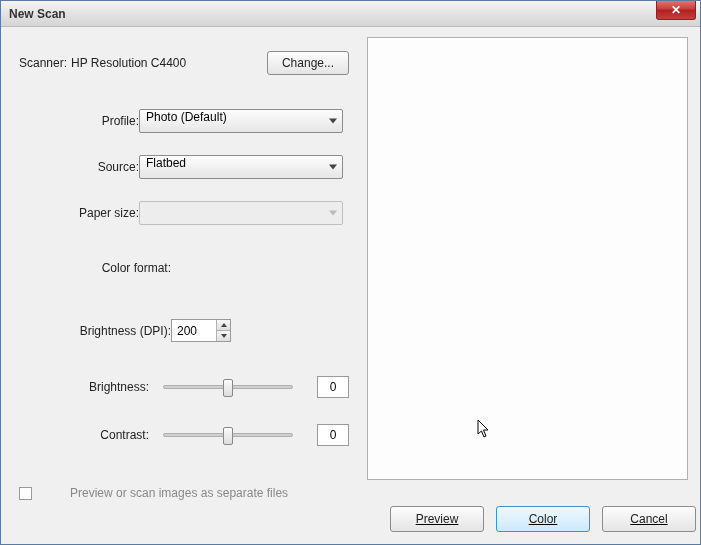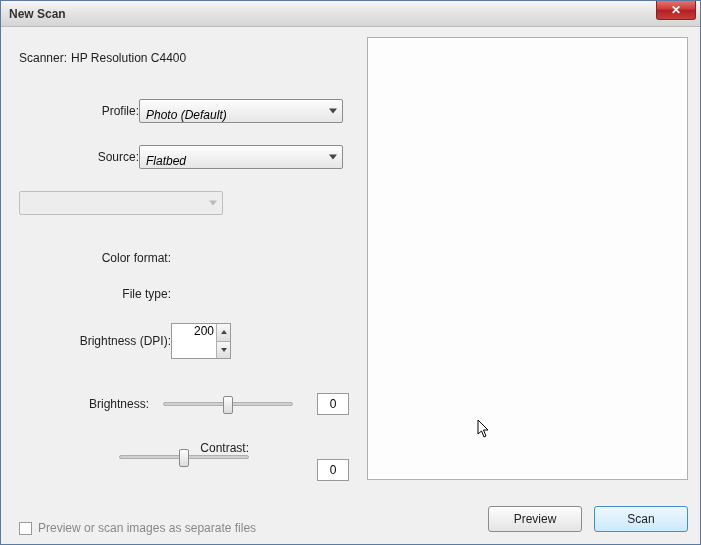--- a/index.html
+++ b/index.html
@@ -12,37 +12,37 @@
 .layout { display: flex; height: 100%; }
 .left-pane { width: 348px; padding: 14px 12px 0 6px; position: relative; }
 .preview-pane { flex: 1; border: 1px solid #b0b0b0; background: #fdfdfd; margin-left: 6px; margin-bottom: 52px; position: relative; }
 .row { display: flex; align-items: center; margin-bottom: 22px; }
 .lbl { color: #222; text-align: right; }
 .scanner-row { margin-bottom: 34px; }
 .scanner-name { margin-left: 4px; color: #222; }
 .btn { background: linear-gradient(to bottom, #fdfdfd, #e4e4e4); border: 1px solid #8c8c8c; border-radius: 3px; height: 24px; padding: 0 14px; color: #222; cursor: pointer; display: inline-flex; align-items: center; justify-content: center; }
 .btn.default { background: linear-gradient(to bottom, #eef8ff, #cde9fb); border: 1px solid #3e90cf; }
 .change-btn { margin-left: auto; min-width: 78px; }
-.combo { position: relative; height: 24px; border: 1px solid #8c8c8c; background: linear-gradient(to bottom, #fdfdfd, #e6e6e6); border-radius: 2px; display: flex; align-items: flex-start; padding: 8px 20px 0 6px; cursor: pointer; font-style: italic; }
+.combo { position: relative; height: 24px; border: 1px solid #8c8c8c; background: linear-gradient(to bottom, #fdfdfd, #e6e6e6); border-radius: 2px; display: flex; align-items: flex-start; padding: 0 20px 0 6px; cursor: pointer; }
 .combo.disabled { background: #ededed; color: #999; border-color: #bfbfbf; cursor: default; }
 .combo-arrow { position: absolute; right: 5px; top: 50%; transform: translateY(-50%); width: 0; height: 0; border-left: 4px solid transparent; border-right: 4px solid transparent; border-top: 5px solid #444; }
 .combo.disabled .combo-arrow { border-top-color: #bbb; }
-.spinner { position: relative; width: 60px; height: 36px; border: 1px solid #9a9a9a; background: #fff; display: flex; align-items: flex-start; padding-left: 22px; }
+.spinner { position: relative; width: 60px; height: 23px; border: 1px solid #9a9a9a; background: #fff; display: flex; align-items: center; padding-left: 5px; }
 .spinner-btns { position: absolute; right: 0; top: 0; bottom: 0; width: 14px; border-left: 1px solid #b0b0b0; display: flex; flex-direction: column; }
 .spin-up, .spin-down { flex: 1; background: linear-gradient(to bottom, #f8f8f8, #dedede); display: flex; align-items: center; justify-content: center; cursor: pointer; }
 .spin-up { border-bottom: 1px solid #b0b0b0; }
 .tri-up { width: 0; height: 0; border-left: 3px solid transparent; border-right: 3px solid transparent; border-bottom: 4px solid #444; }
 .tri-down { width: 0; height: 0; border-left: 3px solid transparent; border-right: 3px solid transparent; border-top: 4px solid #444; }
 .slider-row { display: flex; align-items: center; margin-bottom: 26px; }
 .slider-track { position: relative; width: 130px; height: 4px; background: #d0d0d0; border: 1px solid #b0b0b0; border-radius: 2px; margin: 0 14px; }
 .slider-thumb { position: absolute; top: -7px; left: 50%; transform: translateX(-50%); width: 10px; height: 18px; background: linear-gradient(to bottom, #fdfdfd, #dcdcdc); border: 1px solid #8a8a8a; border-radius: 2px; cursor: pointer; }
 .slider-value { width: 32px; height: 22px; border: 1px solid #9a9a9a; background: #fff; display: flex; align-items: center; justify-content: center; margin-left: auto; }
-.checkbox-row { display: flex; align-items: center; color: #888; margin-top: 4px; }
+.checkbox-row { display: flex; align-items: center; color: #888; margin-top: 4px; gap: 32px; }
 .cbox { width: 13px; height: 13px; border: 1px solid #9a9a9a; background: #fff; margin-right: 6px; cursor: pointer; }
-.footer { position: absolute; bottom: 12px; right: 12px; display: flex; gap: 12px; }
+.footer { position: absolute; bottom: 12px; right: 4px; display: flex; gap: 12px; text-decoration: underline; }
 .footer .btn { min-width: 94px; height: 26px; }
 .cursor { position: absolute; left: 476px; top: 418px; pointer-events: none; }
 .cursor-svg { width: 14px; height: 20px; }
 .col1 { width: 120px; }
 .col1b { width: 152px; }
 .combo-wide { width: 204px; }
 .combo-med { width: 168px; }
 </style>
 </head>
 <body>
@@ -54,51 +54,52 @@
         <span>✕</span>
       </div>
   </div>
   <div class="body">
     <div class="layout">
       <div class="left-pane">
 
         <div class="row scanner-row">
           <span class="lbl">Scanner:</span>
           <span class="scanner-name">HP Resolution C4400</span>
+          <button class="btn change-btn">Change...</button>
         </div>
 
         <div class="row">
           <span class="lbl col1">Profile:</span>
           <div class="combo combo-wide">
             <span>Photo (Default)</span>
             <span class="combo-arrow"></span>
           </div>
         </div>
 
         <div class="row">
           <span class="lbl col1">Source:</span>
           <div class="combo combo-wide">
             <span>Flatbed</span>
             <span class="combo-arrow"></span>
           </div>
         </div>
 
         <div class="row" style="margin-bottom: 36px;">
+          <span class="lbl col1">Paper size:</span>
           <div class="combo combo-wide disabled">
             <span></span>
             <span class="combo-arrow"></span>
           </div>
         </div>
 
         <div class="row">
           <span class="lbl col1b">Color format:</span>
         </div>
 
         <div class="row">
-          <span class="lbl col1b">File type:</span>
         </div>
 
         <div class="row" style="margin-bottom: 34px;">
           <span class="lbl col1b">Brightness (DPI):</span>
           <div class="spinner">
             <span>200</span>
             <div class="spinner-btns">
               <div class="spin-up">
                   <div class="tri-up"></div>
                 </div>
@@ -110,40 +111,41 @@
         </div>
 
         <div class="slider-row">
           <span class="lbl" style="width:130px;">Brightness:</span>
           <div class="slider-track">
             <div class="slider-thumb"></div>
           </div>
           <div class="slider-value">0</div>
         </div>
 
-        <div class="slider-row" style="margin-bottom: 40px; flex-direction: column;">
+        <div class="slider-row" style="margin-bottom: 40px;">
           <span class="lbl" style="width:130px;">Contrast:</span>
           <div class="slider-track">
             <div class="slider-thumb"></div>
           </div>
           <div class="slider-value">0</div>
         </div>
 
         <div class="checkbox-row">
           <div class="cbox"></div>
           <span>Preview or scan images as separate files</span>
         </div>
 
       </div>
       <div class="preview-pane"></div>
     </div>
 
     <div class="footer">
       <button class="btn">Preview</button>
-      <button class="btn default">Scan</button>
+      <button class="btn default">Color</button>
+      <button class="btn">Cancel</button>
     </div>
   </div>
 
   <div class="cursor">
     <svg class="cursor-svg" viewBox="0 0 14 20">
         <path d="M1 1 L1 15 L4.5 12 L7 18 L9 17 L6.5 11 L11 11 Z" fill="#fff" stroke="#000" stroke-width="1"></path>
       </svg>
   </div>
 </div>
 

